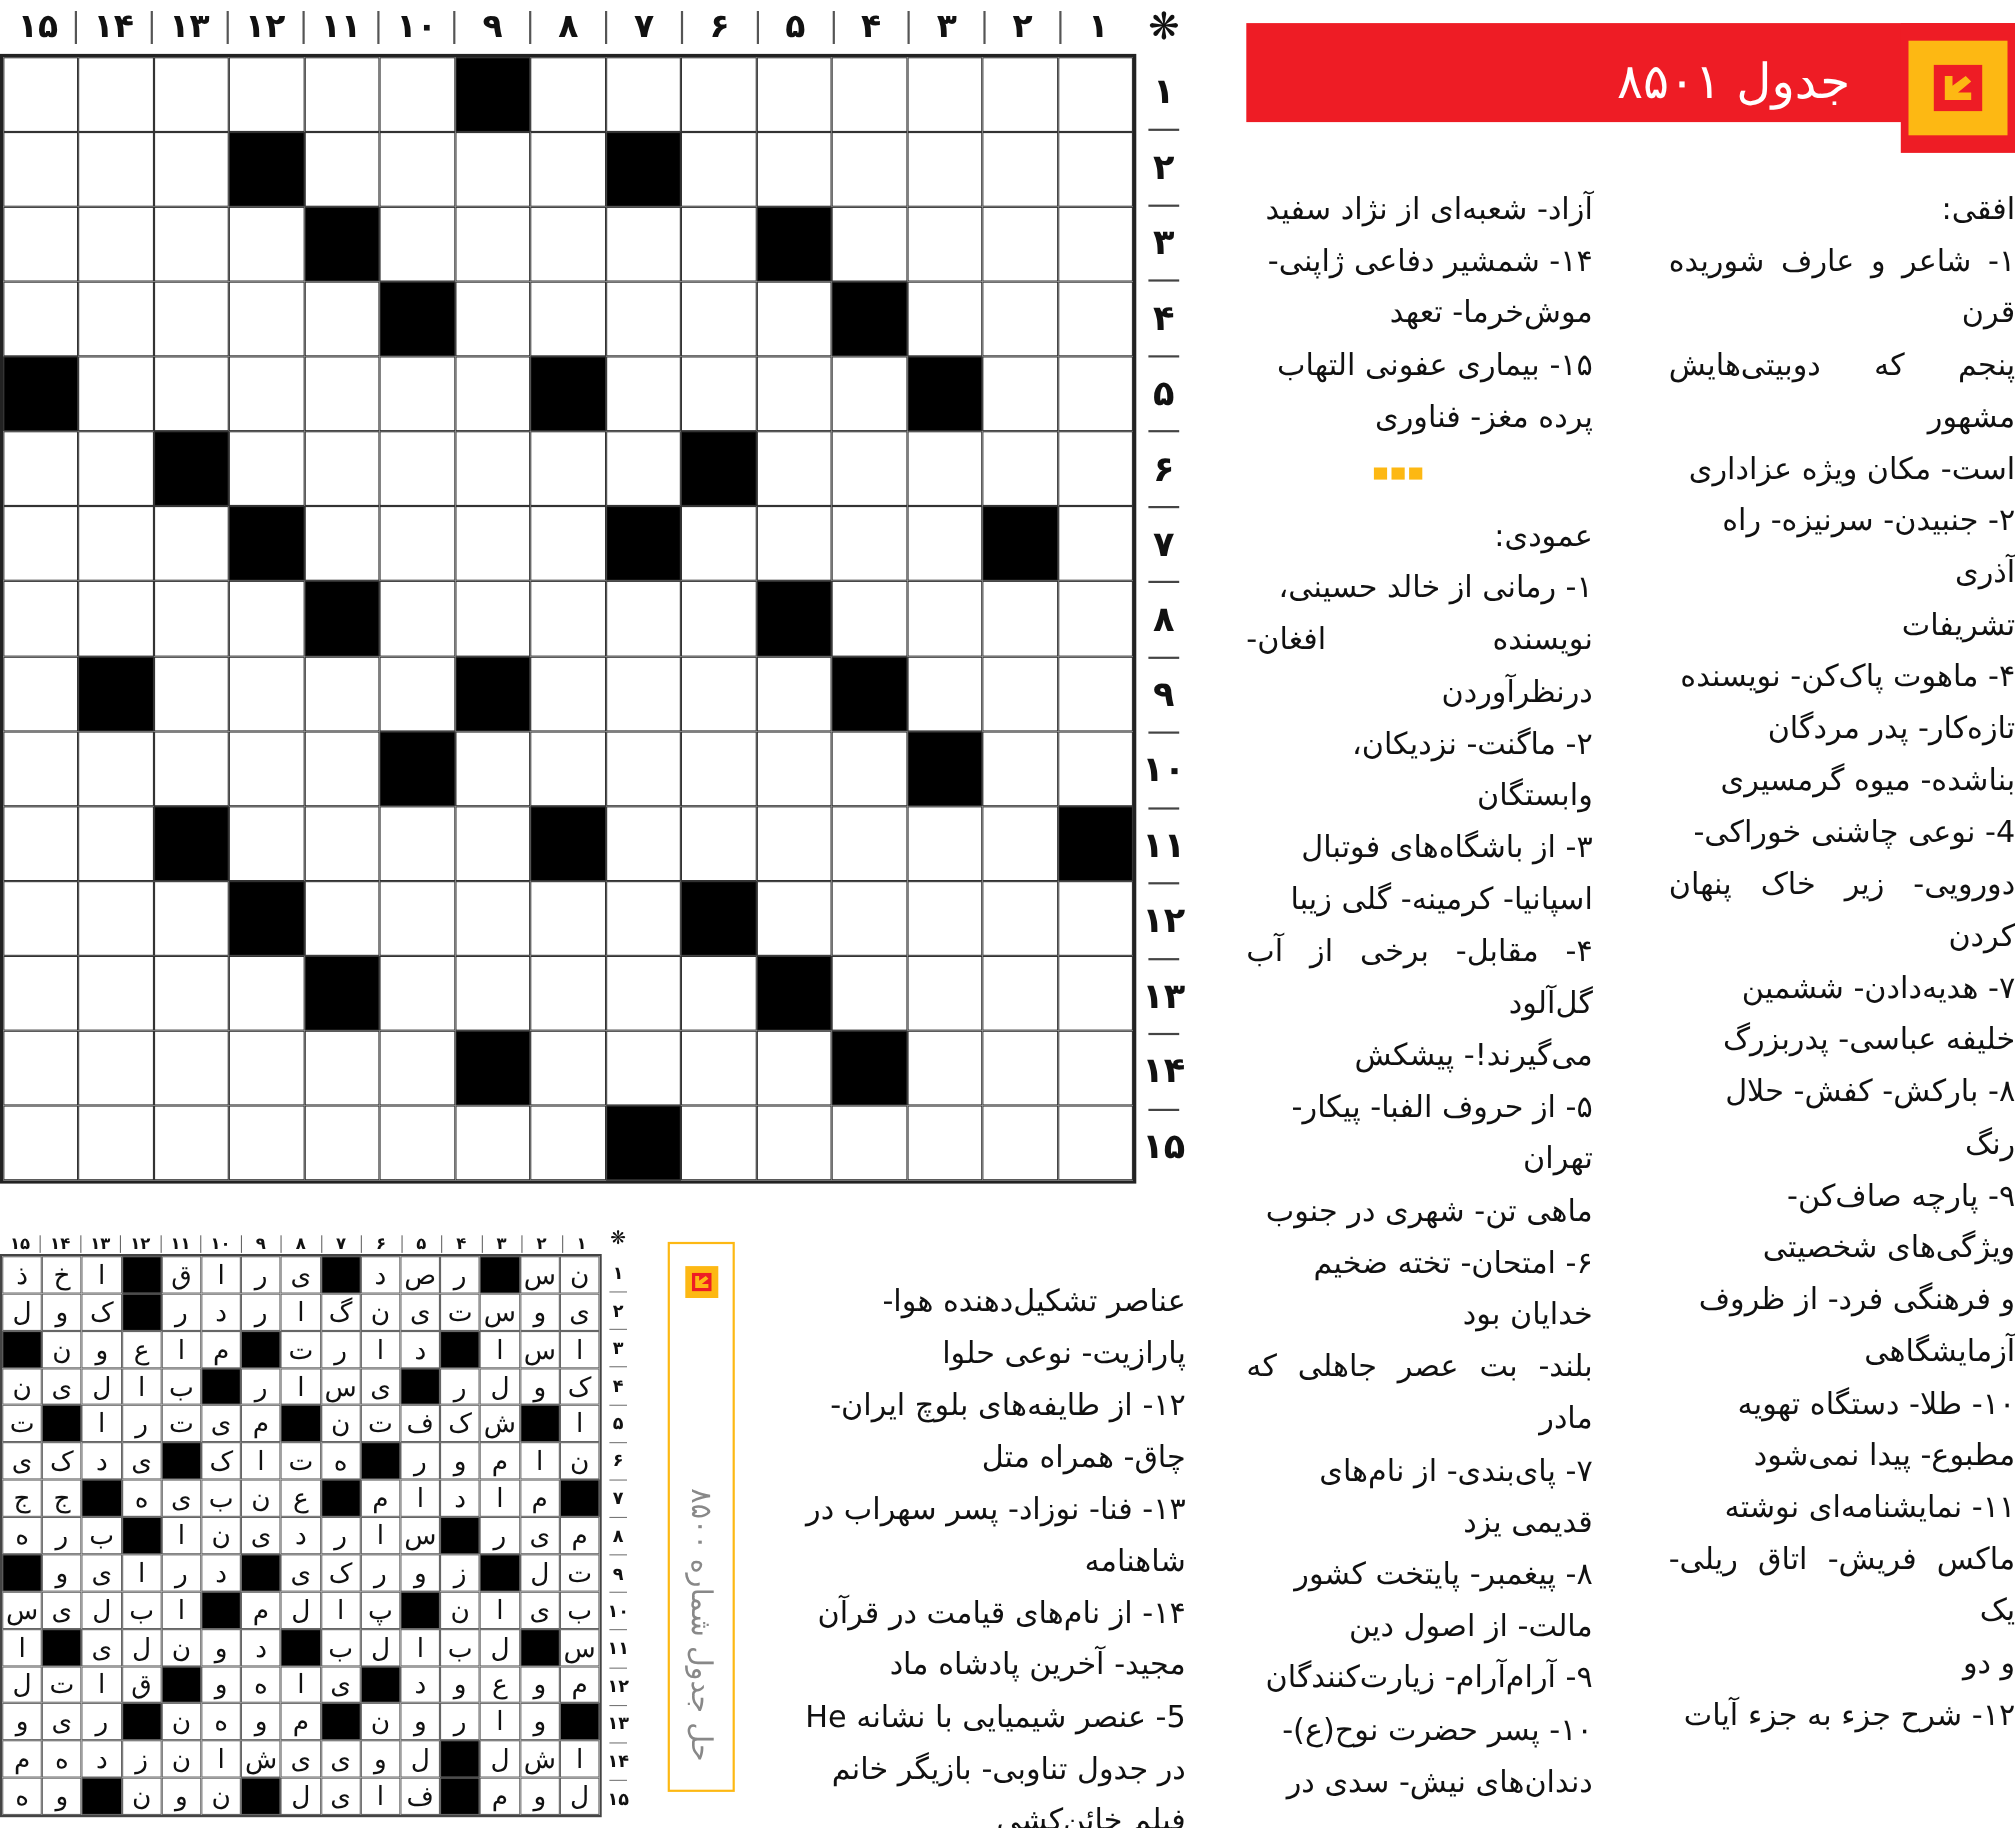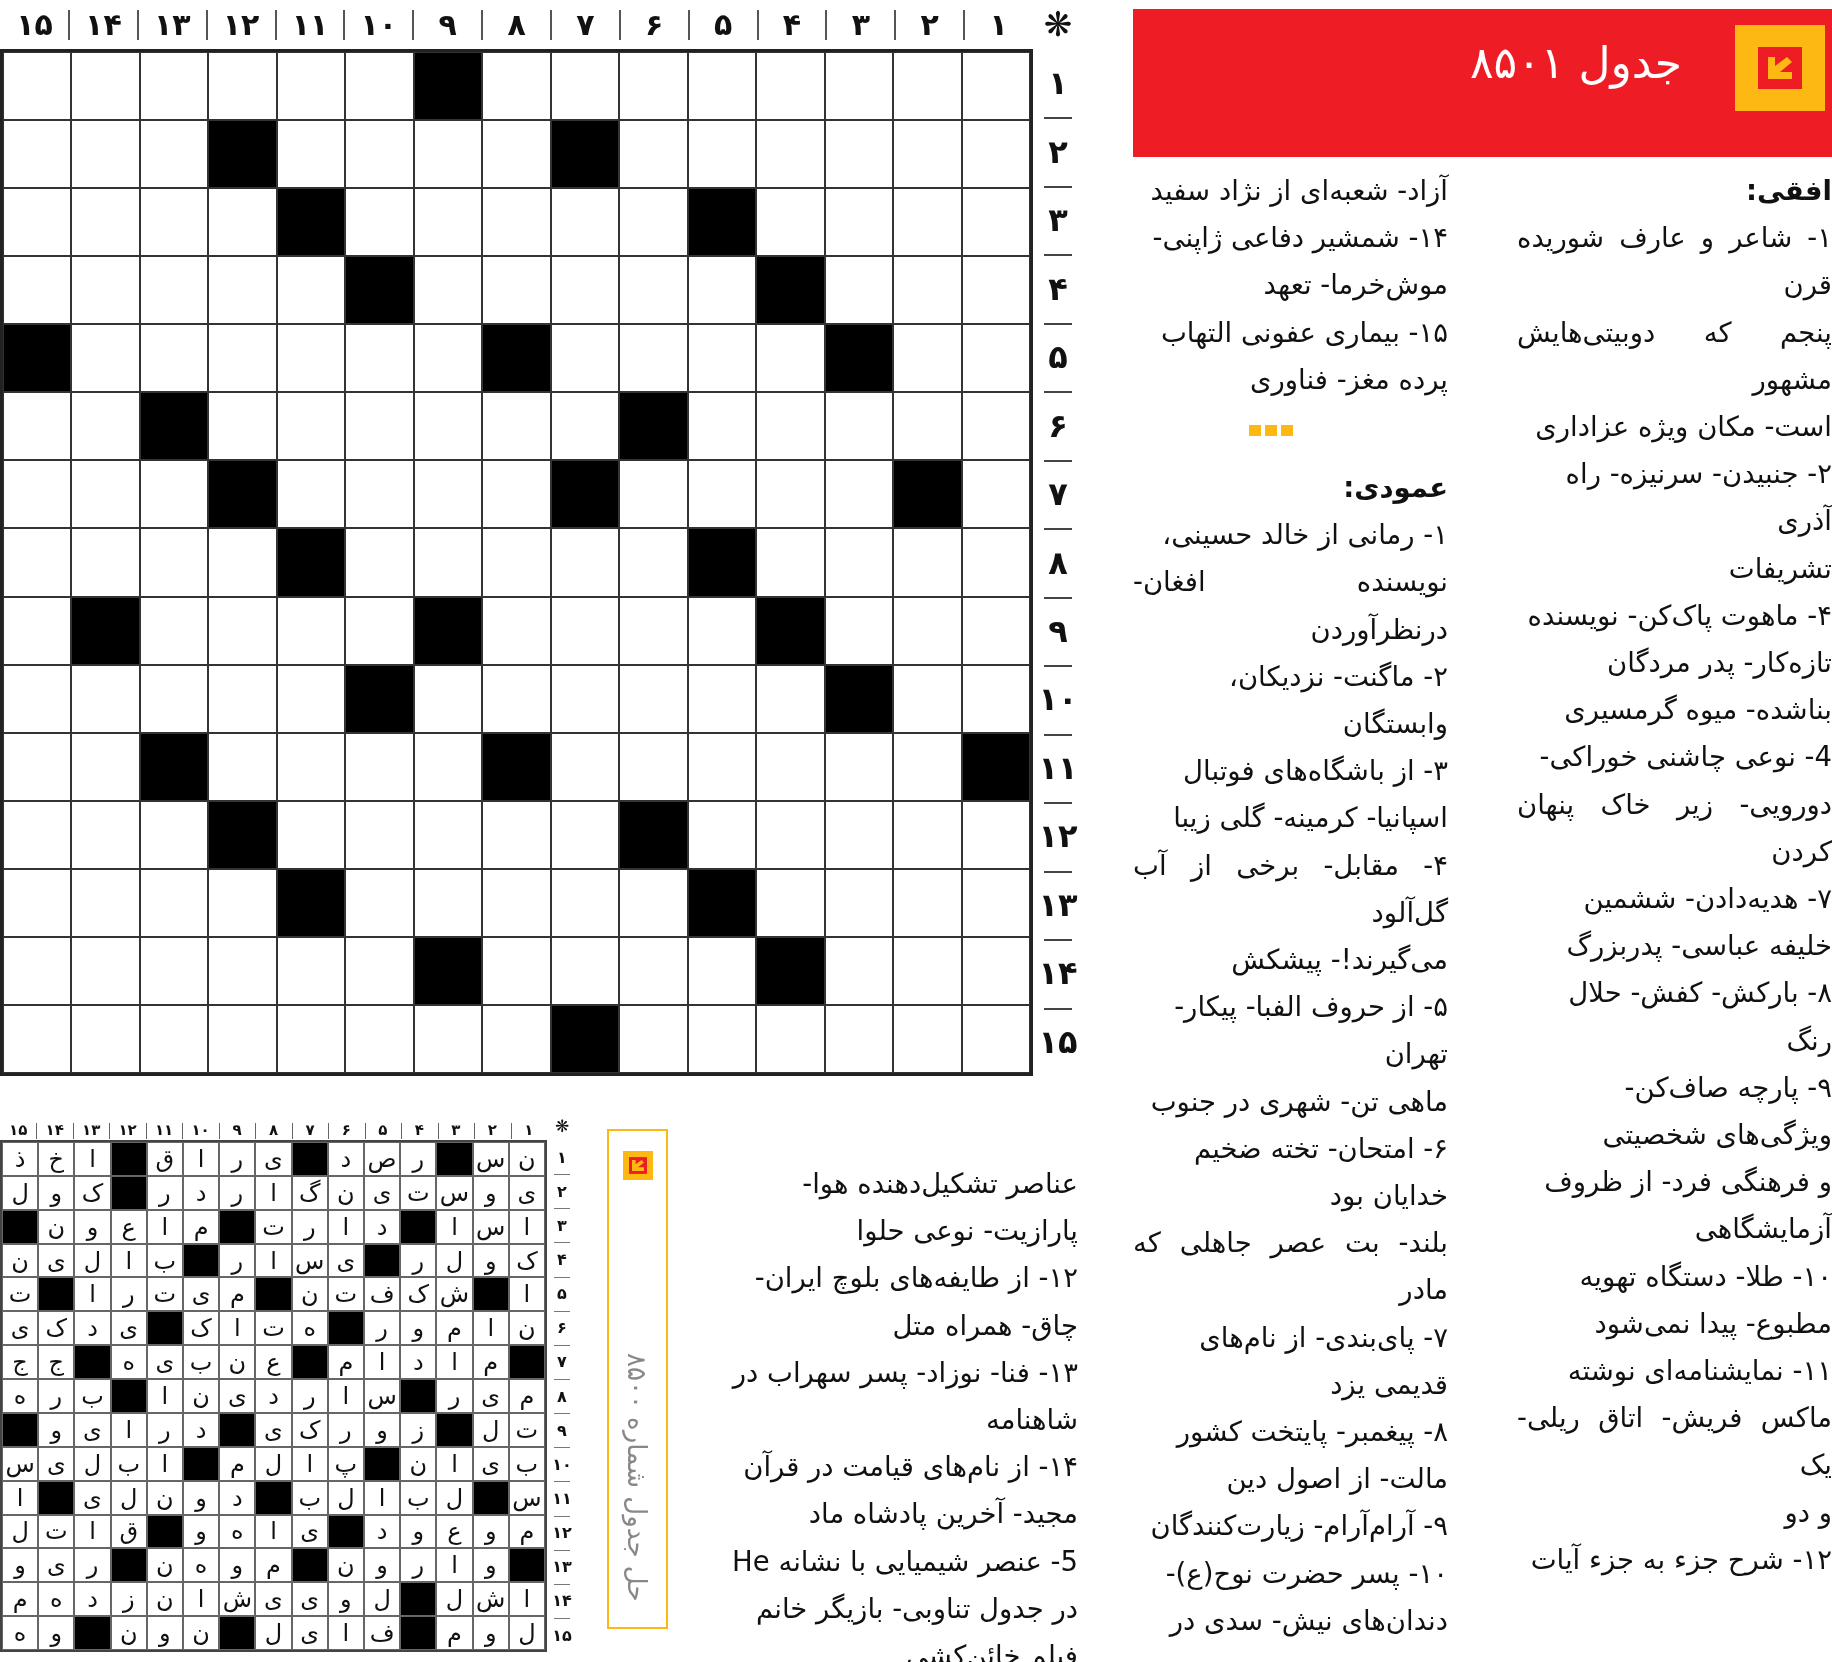--- a/index.html
+++ b/index.html
@@ -14,29 +14,29 @@
 
     .main-grid { position: absolute; left: 0; top: 49px; width: 1033px; height: 1027px; display: grid; grid-template-columns: repeat(15, 1fr); grid-template-rows: repeat(15, 1fr); border: 3px solid #222; direction: rtl; }
     .main-grid .cell { border: 1.5px solid #333; background: #fff; }
     .main-grid .cell.black { background: #000; }
 
     .row-header { position: absolute; left: 1036px; top: 49px; width: 44px; height: 1027px; display: flex; flex-direction: column; }
     .row-header .rh { flex: 1; display: flex; align-items: center; justify-content: center; font-weight: bold; font-size: 32px; position: relative; }
     .row-header .rh + .rh::before { content: ""; position: absolute; top: 0; left: 8px; right: 8px; border-top: 2px solid #444; }
 
     
-    .banner { position: absolute; left: 1133px; top: 9px; width: 699px; height: 148px; background: #ee1c25; }
+    .banner { position: absolute; left: 1133px; top: 21px; width: 699px; height: 90px; background: #ee1c25; }
     .banner-title { position: absolute; right: 150px; top: 28px; color: #fff; font-size: 44px; direction: rtl; font-family: "DejaVu Sans", sans-serif; }
     .banner-icon { position: absolute; right: 0; top: 0; width: 104px; height: 118px; background: #ee1c25; display: flex; align-items: center; justify-content: center; }
     .banner-icon .outer { width: 90px; height: 86px; background: #fdb813; display: flex; align-items: center; justify-content: center; }
     .banner-icon .inner { width: 44px; height: 42px; background: #ee1c25; display: flex; align-items: center; justify-content: center; }
 
     
     .clues { position: absolute; direction: rtl; text-align: justify; font-size: 27.5px; line-height: 47.2px; font-family: "DejaVu Sans", sans-serif; }
-    .clues .section-title { font-weight: bold; }
+    .clues .section-title { font-weight: normal; }
     .clues-col1 { left: 1517px; top: 167px; width: 315px; }
     .clues-col2 { left: 1133px; top: 167px; width: 315px; }
     .clues-col3 { left: 700px; top: 1160px; width: 378px; }
     .clues p { margin: 0; }
     .dots { display: flex; gap: 4px; justify-content: center; margin: 22px 0 28px 0; direction: ltr; padding-right: 40px; }
     .dots span { width: 12px; height: 11px; background: #fdb813; display: block; }
 
     
     .sol-col-header { position: absolute; left: 0; top: 1117px; width: 547px; height: 22px; display: flex; flex-direction: row-reverse; }
     .sol-col-header .sch { width: 36.47px; font-size: 15px; font-weight: bold; display: flex; align-items: flex-end; justify-content: center; position: relative; }

